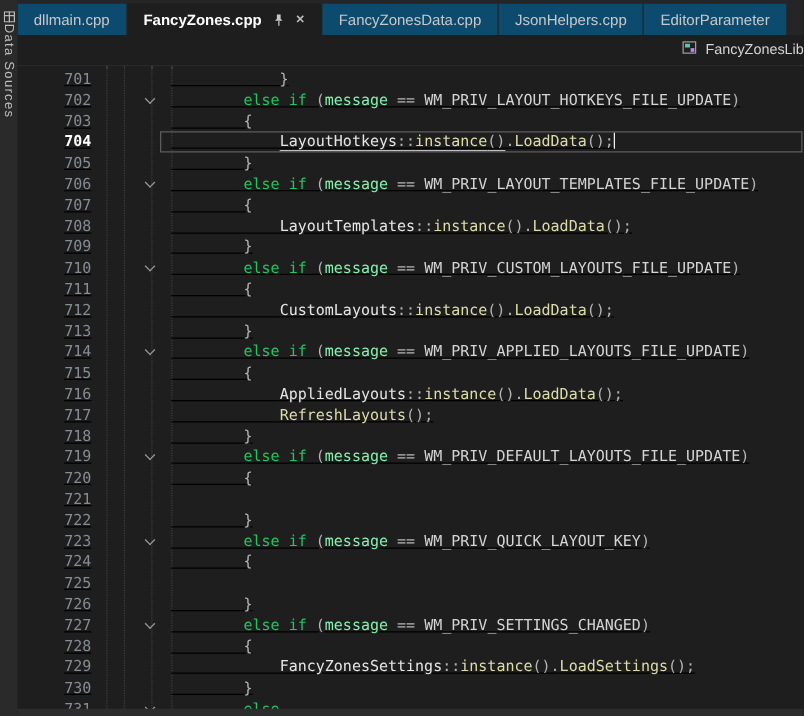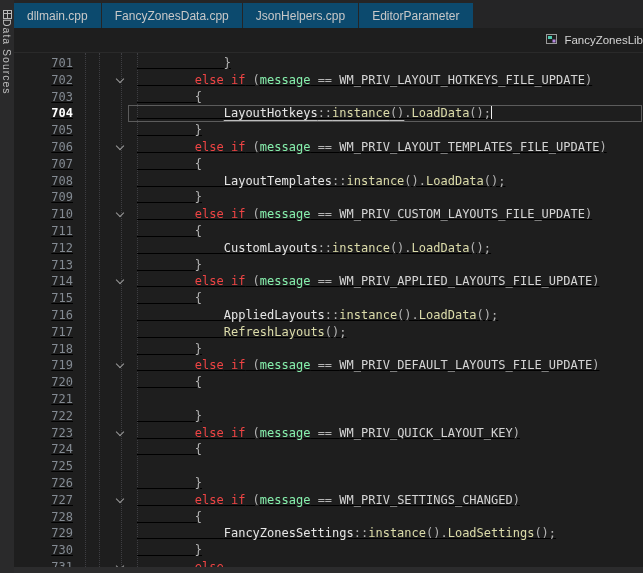--- a/index.html
+++ b/index.html
@@ -28,21 +28,21 @@
   .editor { position:absolute; top:53px; left:0; right:0; bottom:0; font-family:"DejaVu Sans Mono",monospace; font-size:12px; line-height:16.8px; padding-top:2px; overflow:hidden;text-decoration:underline; }
   .guide { position:absolute; top:0; bottom:0; width:0; border-left:1px dotted #3e3e42; }
   .row { position:relative; display:flex; height:16.8px; white-space:pre; }
   .num { width:59px; text-align:right; color:#848b93; flex:none; }
   .num.curnum { color:#ffffff; font-weight:bold; }
   .fold { width:64px; flex:none; position:relative; }
   .chev { position:absolute; left:44px; top:4px; width:6px; height:6px; border-right:1.4px solid #9a9a9a; border-bottom:1.4px solid #9a9a9a; transform:rotate(45deg); }
   .code { color:#d4d4d4; }
   .row.cur::before { content:""; position:absolute; left:114px; right:1px; top:0; bottom:0; border:1px solid #5c5c5c; pointer-events:none; }
 
-  .k { color:#ef4444; }   
+  .k { color:#22c55e; }   
   .b { color:#569cd6; }   
   .t { color:#e5e5e5; }   
   .f { color:#dcdcaa; }   
   .v { color:#86efac; }   
   .c { color:#d4d4d4; }   
   .p { color:#b4b4b4; }   
   .u { text-decoration:underline; text-underline-offset:3px; text-decoration-color:#bdbdbd; }
   .caret { display:inline-block; width:1px; height:13px; background:#eeeeee; vertical-align:-2px; }
 
   .hstrip { position:absolute; left:0; right:0; bottom:0; height:6px; background:#2c2c2d; z-index:4; }
@@ -61,20 +61,30 @@
         </svg>
     </div>
     <div class="rail-label">Data Sources</div>
   </div>
 
   <div class="main">
 
     <div class="tabbar" id="tabbar">
         <div class="tab">
           <span class="tab-label">dllmain.cpp</span>
+        </div>
+        <div class="tab active">
+          <span class="tab-label">FancyZones.cpp</span>
+          <span class="tab-pin">
+            <svg width="10" height="10" viewBox="0 0 10 10">
+              <path d="M3.5 0.5 h3 v3.5 l1.5 1.5 h-6 l1.5 -1.5 z" fill="#c8c8c8"></path>
+              <rect x="4.6" y="5.6" width="1" height="4" fill="#c8c8c8"></rect>
+            </svg>
+          </span>
+          <span class="tab-close">✕</span>
         </div>
         <div class="tab">
           <span class="tab-label">FancyZonesData.cpp</span>
         </div>
         <div class="tab">
           <span class="tab-label">JsonHelpers.cpp</span>
         </div>
         <div class="tab">
           <span class="tab-label">EditorParameter</span>
         </div>

